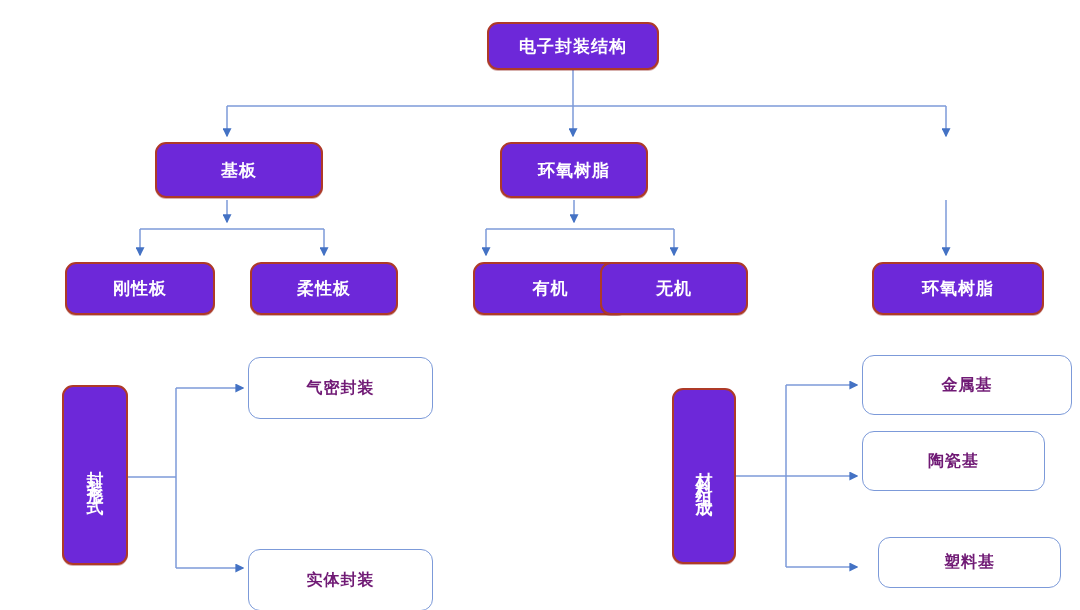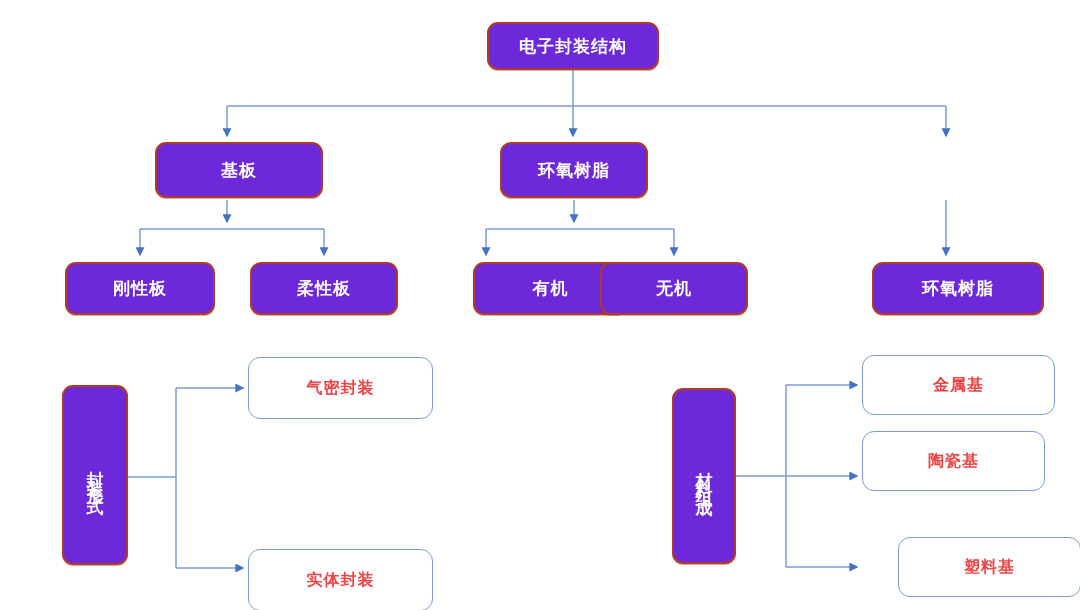--- a/index.html
+++ b/index.html
@@ -36,21 +36,21 @@
     color: #ffffff;
     font-weight: bold;
     font-size: 17px;
     letter-spacing: 1px;
     box-shadow: 0 1px 0 rgba(140,30,20,0.35);
   }
   .white-box {
     background: #ffffff;
     border: 1.5px solid #7C9AD9;
     border-radius: 12px;
-    color: #ef4444;
+    color: #701a75;
     font-weight: bold;
     font-size: 16px;
     letter-spacing: 1px;
   }
   .vertical-text {
     writing-mode: vertical-lr;
     text-orientation: upright;
     letter-spacing: 9px;
     font-size: 17px;
   }
@@ -106,17 +106,17 @@
   <div class="node red-box" style="left:250px; top:262px; width:148px; height:53px;">柔性板</div>
   <div class="node red-box" style="left:433px; top:262px; width:155px; height:53px;margin-left:40px;">有机</div>
   <div class="node red-box" style="left:600px; top:262px; width:148px; height:53px;">无机</div>
   <div class="node red-box" style="left:872px; top:262px; width:172px; height:53px;">环氧树脂</div>
 
   <div class="node red-box vertical-text" style="left:62px; top:385px; width:66px; height:180px;">封装形式</div>
   <div class="node white-box" style="left:248px; top:357px; width:185px; height:62px;">气密封装</div>
   <div class="node white-box" style="left:248px; top:537px; width:185px; height:62px;margin-top:12px;">实体封装</div>
 
   <div class="node red-box vertical-text" style="left:672px; top:388px; width:64px; height:176px;">材料组成</div>
-  <div class="node white-box" style="left:862px; top:355px; width:193px; height:60px;">金属基</div>
+  <div class="node white-box" style="left:862px; top:355px; width:210px; height:60px;">金属基</div>
   <div class="node white-box" style="left:862px; top:431px; width:183px; height:60px;">陶瓷基</div>
-  <div class="node white-box" style="left:898px; top:537px; width:183px; height:60px;">塑料基</div>
+  <div class="node white-box" style="left:878px; top:537px; width:183px; height:51px;">塑料基</div>
 
 </div>
 
 </body></html>

